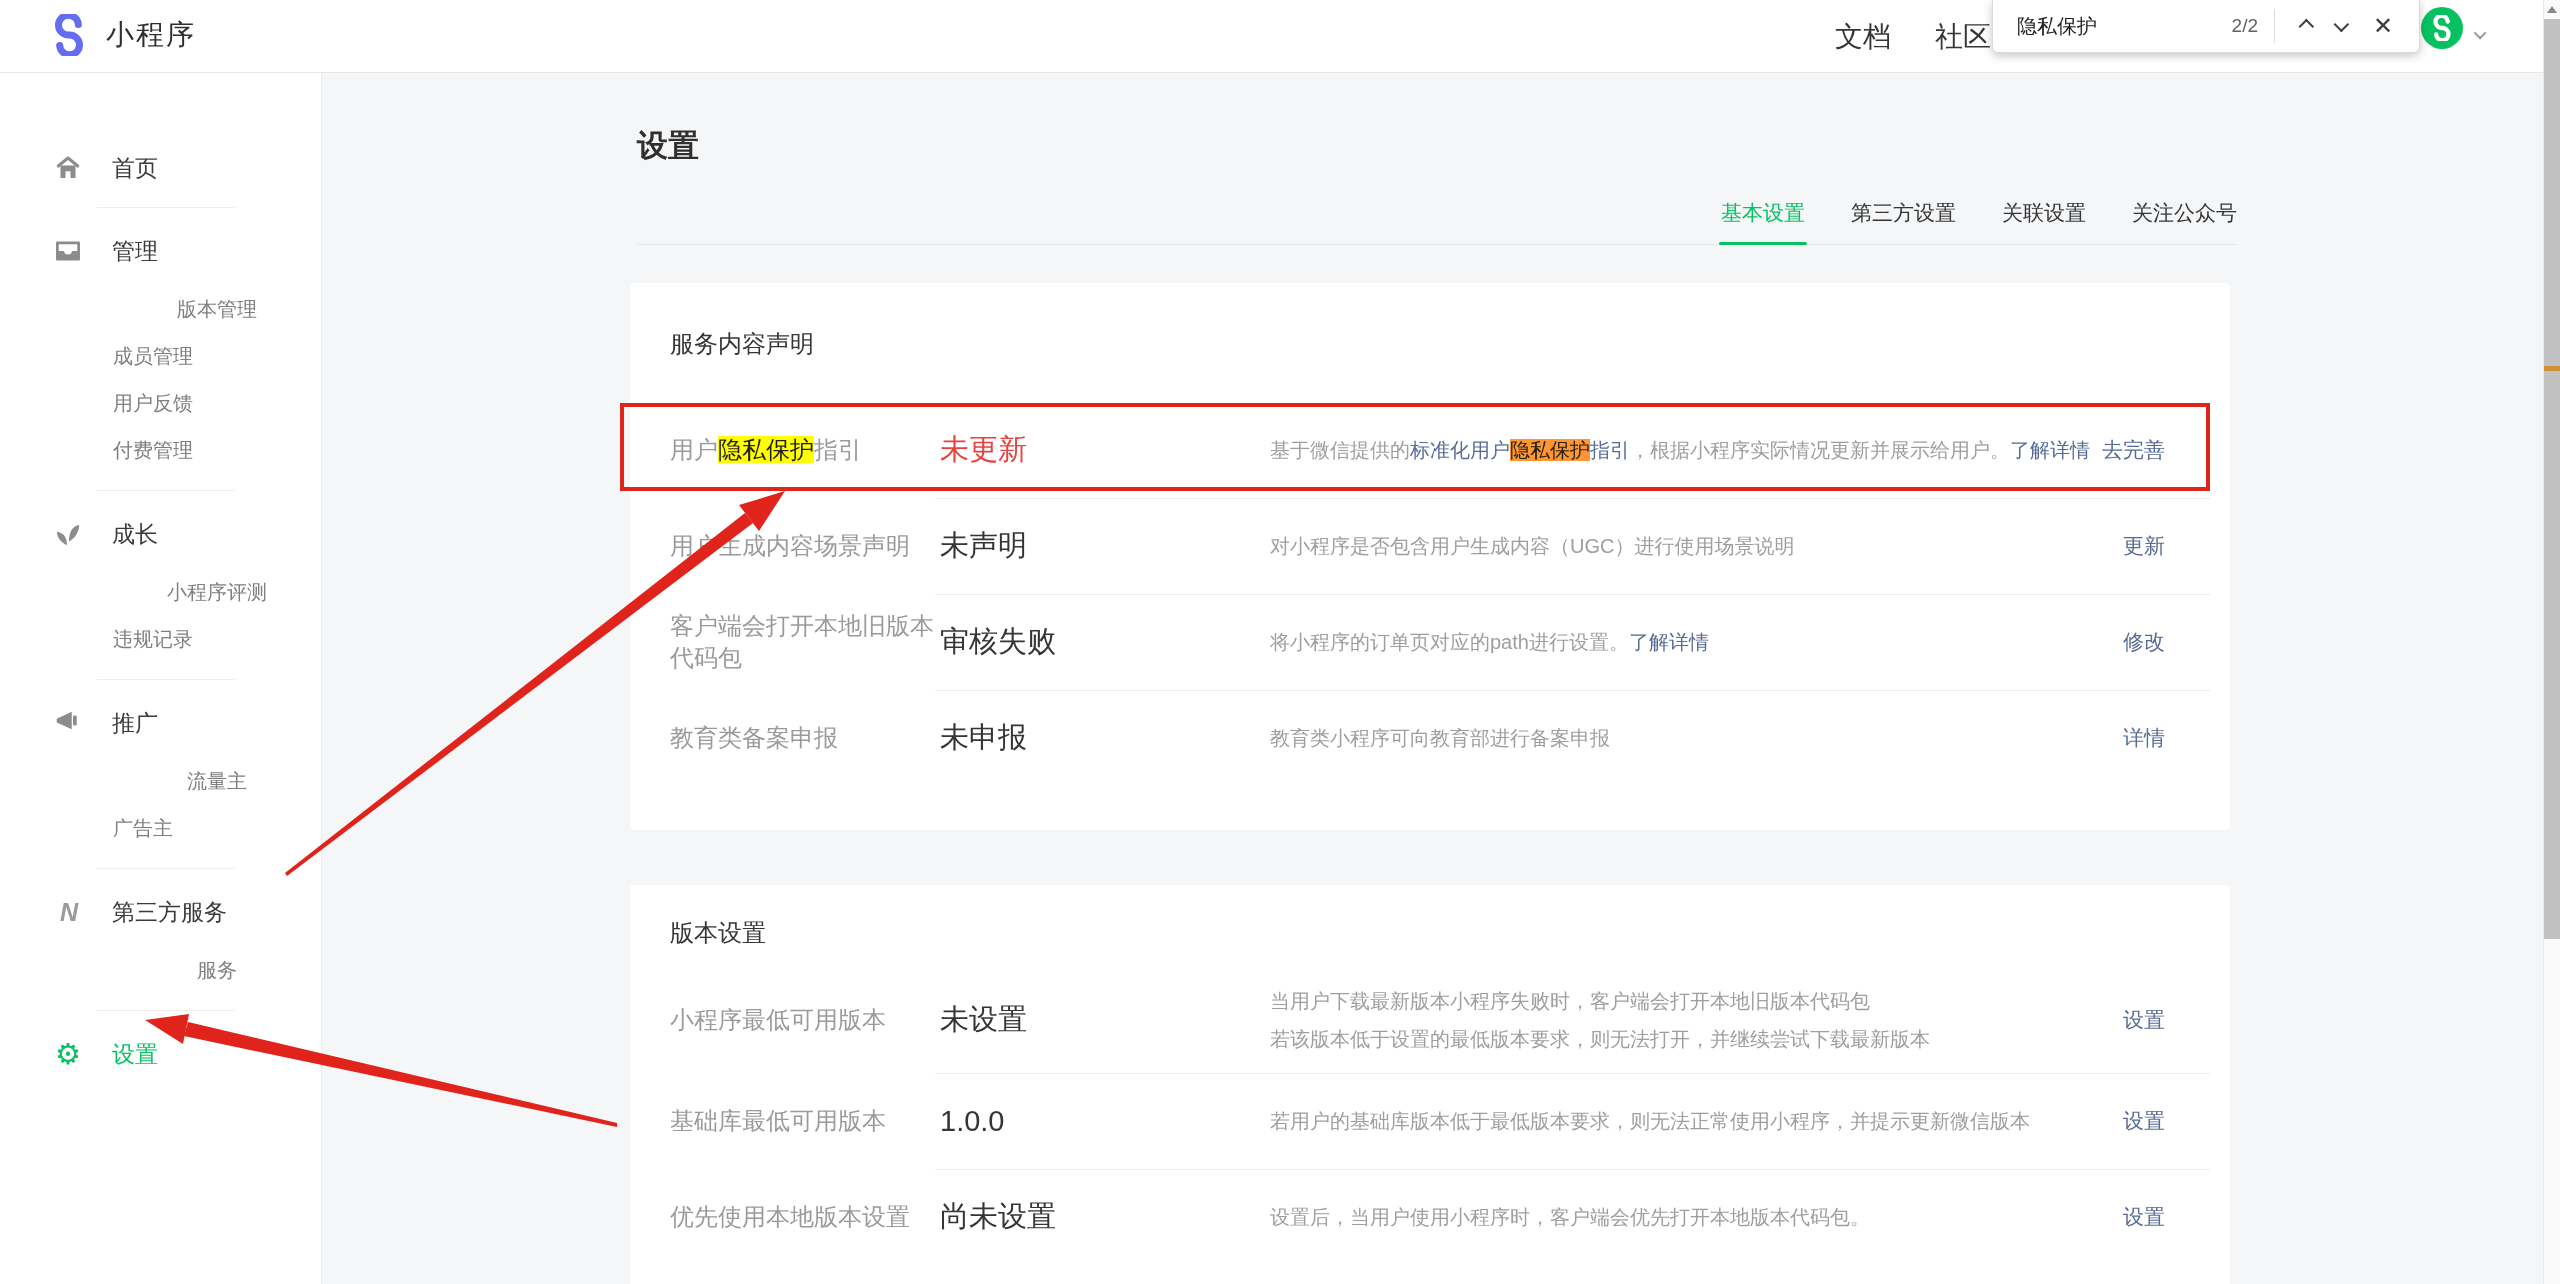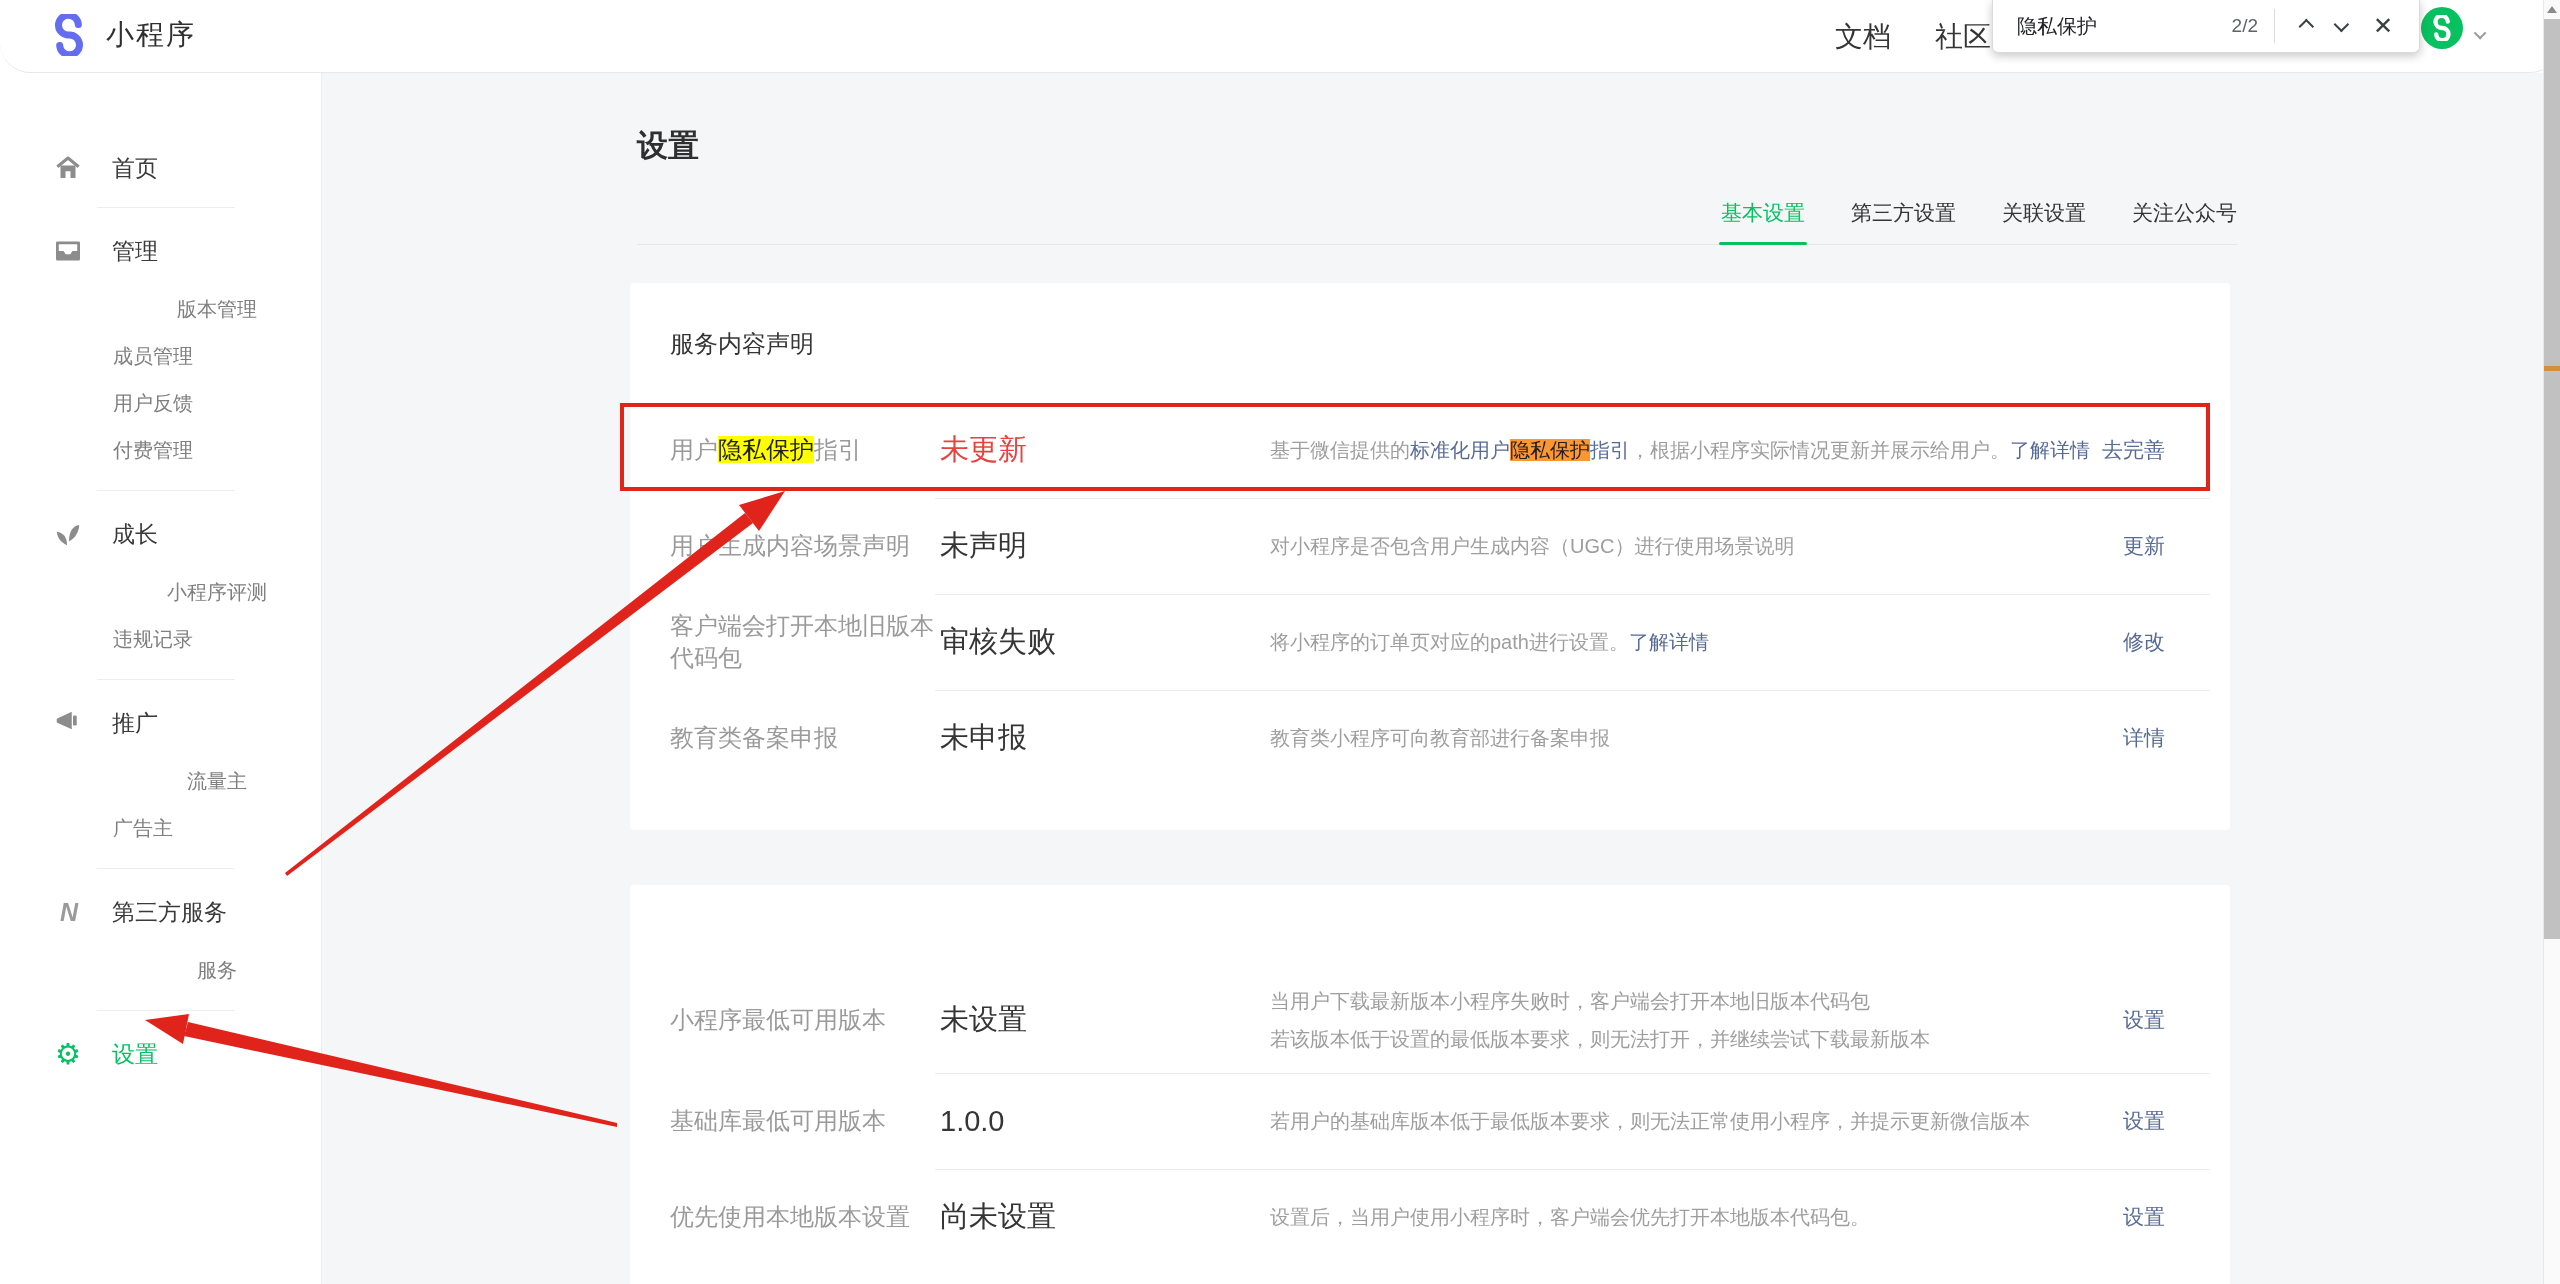--- a/index.html
+++ b/index.html
@@ -6,21 +6,21 @@
     --green:#07c160; --link:#576b95; --red-status:#e64340; --anno:#e0241b;
     --txt-dark:#353535; --txt-gray:#9a9a9a; --txt-sub:#7f7f7f; --line:#ececec;
   }
   *{margin:0;padding:0;box-sizing:border-box;}
   html,body{width:2560px;height:1284px;overflow:hidden;background:#fff;
     font-family:"Liberation Sans","DejaVu Sans",sans-serif;color:var(--txt-dark);}
   .page{position:relative;width:2560px;height:1284px;}
 
   
   header{position:absolute;left:0;top:0;width:2560px;height:73px;background:#fff;
-    border-bottom:1px solid #e8e8e8;z-index:5;border-radius:30px;}
+    border-bottom:1px solid #e8e8e8;z-index:5;}
   .logo-wrap{position:absolute;left:48px;top:14px;display:flex;align-items:center;gap:16px;}
   .app-title{font-size:28px;color:#2f2f2f;letter-spacing:2px;}
   .top-nav{position:absolute;left:1835px;top:0;height:73px;display:flex;align-items:center;gap:44px;}
   .top-nav a{font-size:28px;color:var(--txt-dark);text-decoration:none;display:flex;align-items:center;gap:7px;cursor:pointer;text-align:right;}
   .chev{display:inline-block;width:9px;height:9px;border-left:2px solid #9a9a9a;border-bottom:2px solid #9a9a9a;transform:rotate(-45deg) translateY(-2px);}
   .avatar{position:absolute;left:2421px;top:7px;width:42px;height:42px;border-radius:50%;
     background:var(--green);display:flex;align-items:center;justify-content:center;cursor:pointer;z-index:7;}
   .avatar-chev{position:absolute;left:2477px;top:30px;z-index:7;}
 
   
@@ -225,20 +225,21 @@
           </div>
           <div class="row sep">
             <div class="cell-label"><span>教育类备案申报</span></div>
             <div class="cell-status">未申报</div>
             <div class="cell-desc"><span>教育类小程序可向教育部进行备案申报</span></div>
             <a class="cell-action">详情</a>
           </div>
         </div>
     </section>
     <section class="card card-1">
+      <div class="card-title">版本设置</div>
       <div class="rows">
           <div class="row" style="height: 106px;">
             <div class="cell-label"><span>小程序最低可用版本</span></div>
             <div class="cell-status">未设置</div>
             <div class="cell-desc">
               <div>当用户下载最新版本小程序失败时，客户端会打开本地旧版本代码包</div>
               <div>若该版本低于设置的最低版本要求，则无法打开，并继续尝试下载最新版本</div>
             </div>
             <a class="cell-action">设置</a>
           </div>

